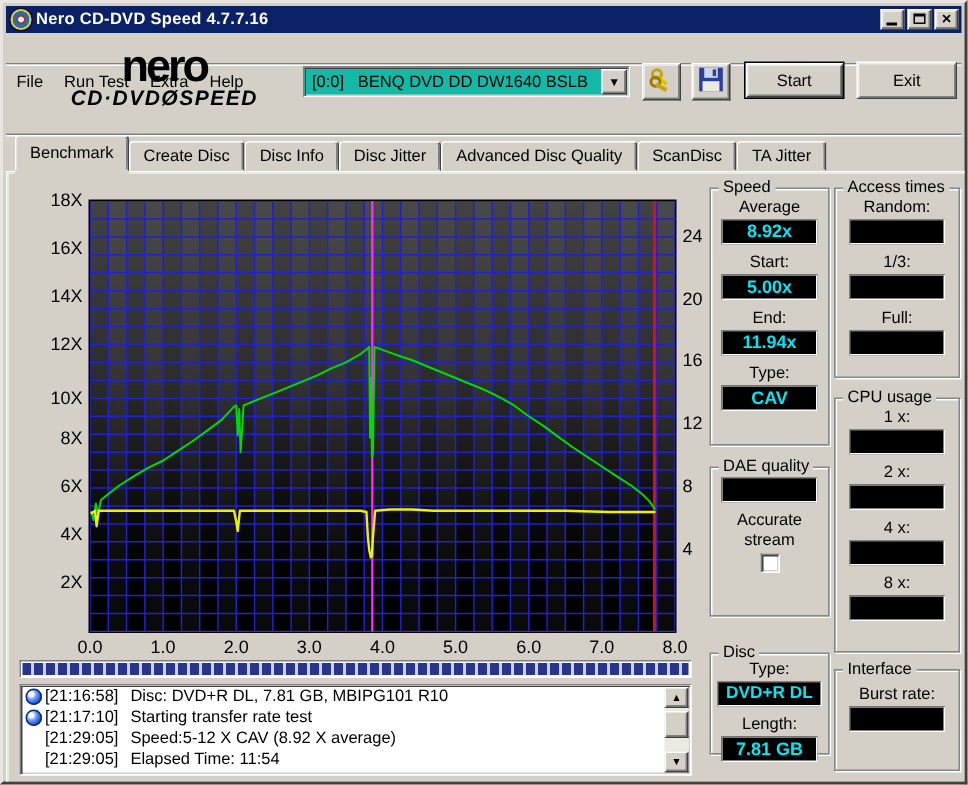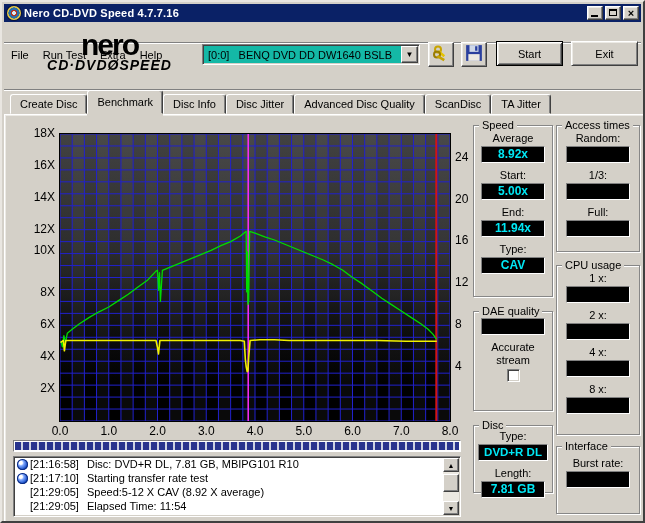--- a/index.html
+++ b/index.html
@@ -144,22 +144,22 @@
         <rect x="9" y="2" width="2" height="4" fill="#2a3f9e"></rect>
         <rect x="3" y="9" width="10" height="6" fill="#ece9e2"></rect>
       </svg>
     </button>
     <button class="push-btn" style="left:492px;width:67px;">Start</button>
     <button class="push-btn" style="left:567px;width:67px;box-shadow:inset 1px 1px 0 #eceae5,inset -1px -1px 0 #808080;border-color:#fff #404040 #404040 #fff;">Exit</button>
   </div>
   <div class="hsep" style="top:87px;"></div>
 
   <div class="tabstrip">
+    <span class="tab active">Benchmark</span>
     <span class="tab">Create Disc</span>
-    <span class="tab active">Benchmark</span>
     <span class="tab">Disc Info</span>
     <span class="tab">Disc Jitter</span>
     <span class="tab">Advanced Disc Quality</span>
     <span class="tab">ScanDisc</span>
     <span class="tab">TA Jitter</span>
   </div>
 
   <div class="main">
 
     <div class="plot-frame">
@@ -251,21 +251,21 @@
           <line x1="376.3" y1="0" x2="376.3" y2="287" stroke="#d21414" stroke-width="2"></line>
           <polyline points="1.0,207.3 2.4,212.9 3.9,201.7 5.4,208.9 7.3,199.3 12.2,195.3 19.5,189.7 29.3,183.4 39.0,177.8 48.8,173.0 58.5,166.6 68.3,160.2 78.0,153.1 87.8,145.9 96.0,137.1 97.5,136.3 98.5,156.3 99.5,138.7 100.4,167.4 102.4,136.3 112.1,132.3 121.9,128.4 131.6,124.4 141.4,120.4 151.1,116.4 160.9,111.6 170.6,107.6 180.4,102.0 185.3,98.1 186.2,97.3 186.7,157.9 187.4,118.0 187.9,170.6 188.7,167.4 189.6,97.3 195.0,99.2 204.8,102.8 214.5,106.0 224.2,110.0 234.0,114.0 243.8,118.0 253.5,122.0 263.3,126.0 273.0,130.7 282.8,136.3 292.5,143.5 302.3,149.9 312.0,157.1 321.8,164.2 331.5,170.6 341.3,177.0 351.0,183.4 360.8,189.7 368.1,195.3 372.9,200.1 376.3,204.9" fill="none" stroke="#00dc00" stroke-width="1.3" stroke-linejoin="round" stroke-linecap="round"></polyline>
           <polyline points="1.0,208.1 3.4,206.5 4.4,216.8 5.8,206.5 26.8,206.5 48.8,206.5 73.1,206.5 96.0,206.5 97.5,213.7 98.5,220.0 99.9,206.5 121.9,206.5 146.3,206.5 180.4,206.5 184.3,207.3 185.3,224.8 186.2,232.8 187.2,237.6 187.9,236.8 188.7,223.2 190.1,206.5 199.9,205.7 214.5,205.7 229.1,206.5 268.1,206.5 316.9,206.5 346.1,207.3 376.3,207.3" fill="none" stroke="#f0f000" stroke-width="1.6" stroke-linejoin="round" stroke-linecap="round"></polyline>
         </svg>
     </div>
     <div>
         <span class="ytick" style="top: 11px;">18X</span>
         <span class="ytick" style="top: 42.8889px;">16X</span>
         <span class="ytick" style="top: 74.7778px;">14X</span>
         <span class="ytick" style="top: 106.667px;">12X</span>
-        <span class="ytick" style="top: 128px;">10X</span>
+        <span class="ytick" style="top: 143px;">10X</span>
         <span class="ytick" style="top: 170.444px;">8X</span>
         <span class="ytick" style="top: 202.333px;">6X</span>
         <span class="ytick" style="top: 234.222px;">4X</span>
         <span class="ytick" style="top: 266.111px;">2X</span>
       </div>
     <div>
         <span class="ytick2" style="top: 34.72px;">24</span>
         <span class="ytick2" style="top: 76.6px;">20</span>
         <span class="ytick2" style="top: 118.48px;">16</span>
         <span class="ytick2" style="top: 160.36px;">12</span>
@@ -345,21 +345,21 @@
       <div class="fld">
           <div class="lcd"></div>
         </div>
       <div class="fld">
         <div class="fld-label">Accurate</div>
         <div class="fld-label">stream</div>
         <div class="checkbox"></div>
       </div>
     </div>
 
-    <div class="group" style="left:468px;top:310px;width:80px;height:68px;">
+    <div class="group" style="left:468px;top:320px;width:80px;height:68px;">
       <span class="group-title">Disc</span>
       <div class="fld" style="margin-top:4px;">
           <div class="fld-label">Type:</div>
         <div class="lcd" style="width:70px;font-size:11.5px;">DVD+R DL</div>
         </div>
       <div class="fld">
           <div class="fld-label">Length:</div>
         <div class="lcd">7.81 GB</div>
         </div>
     </div>

